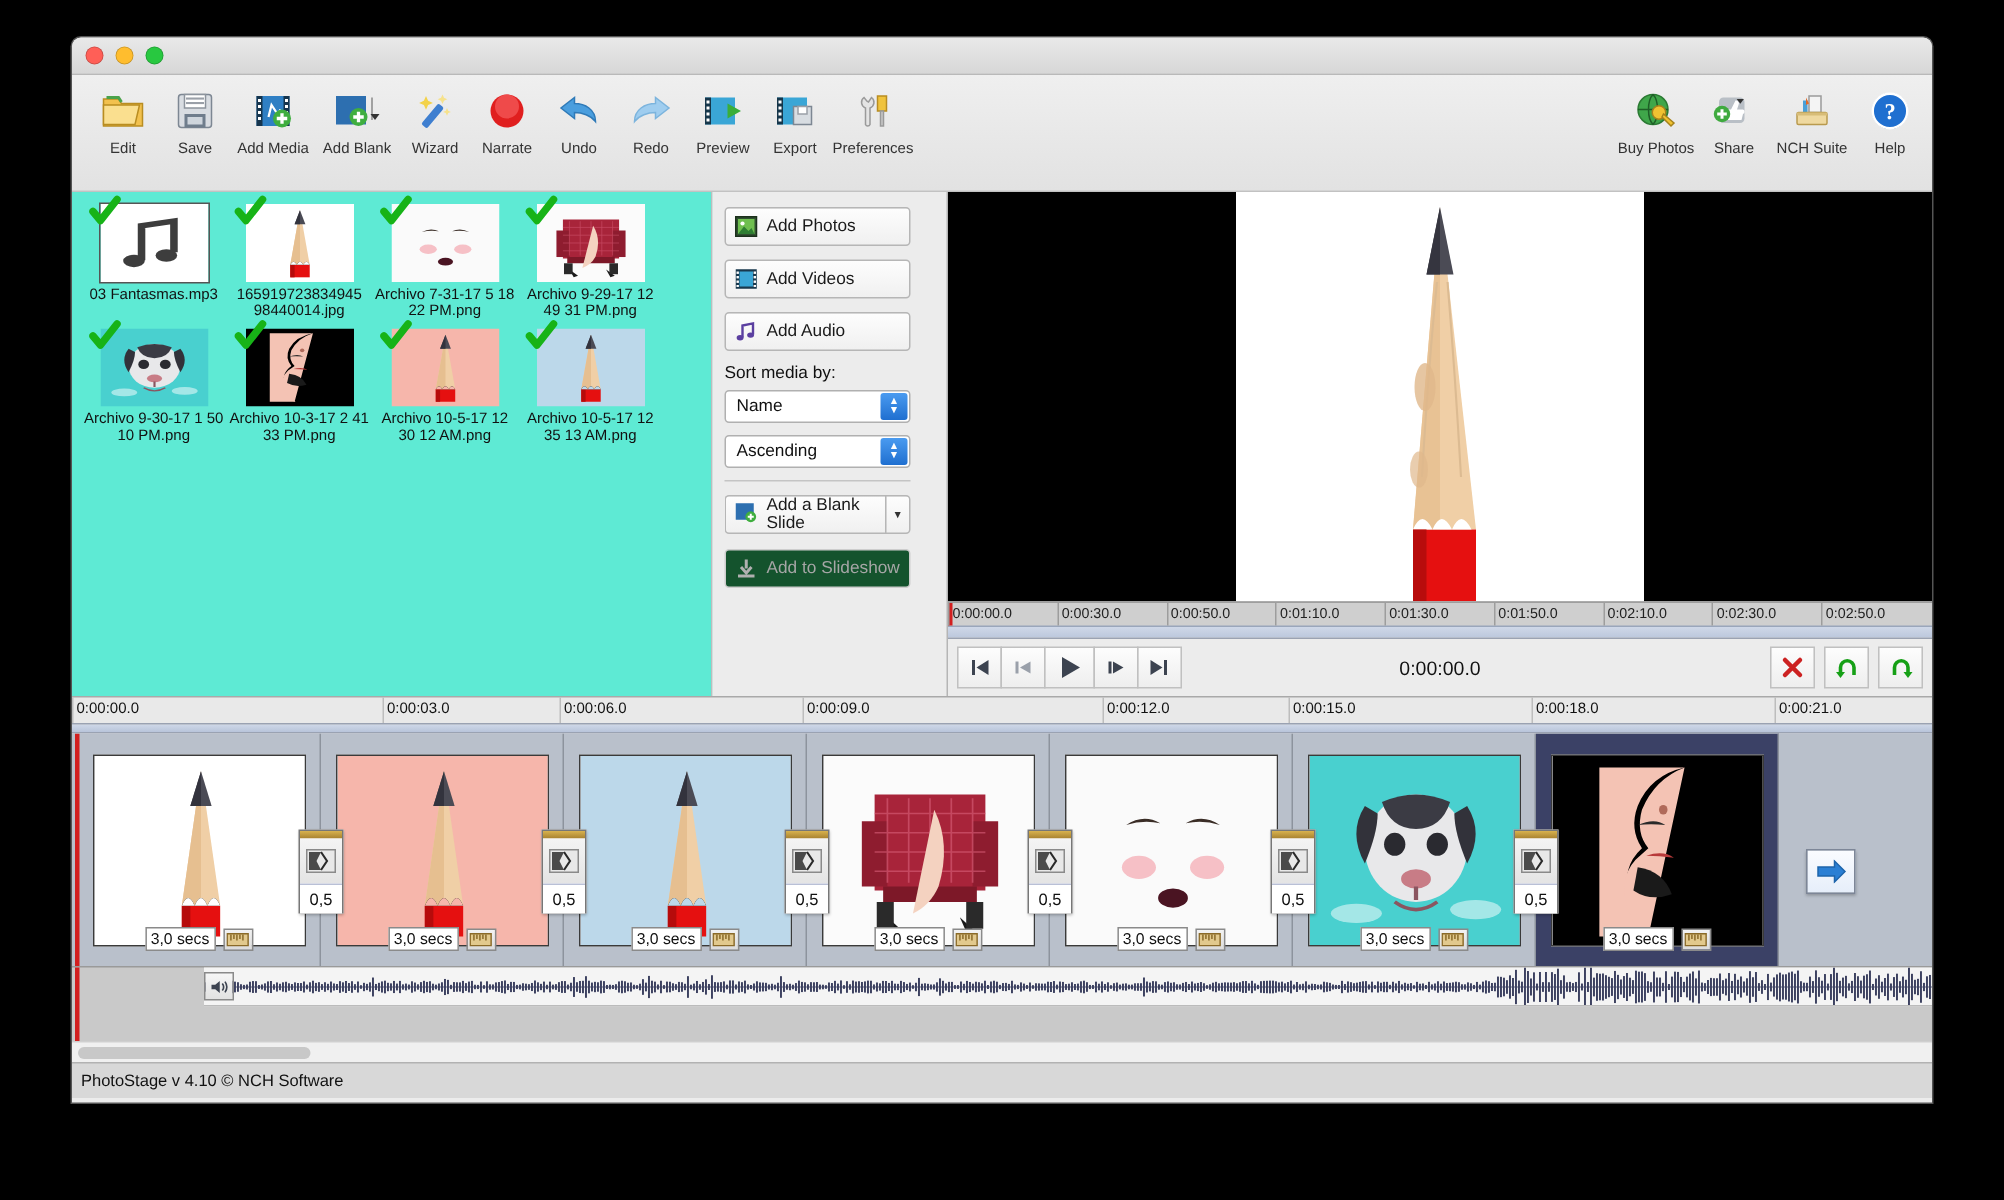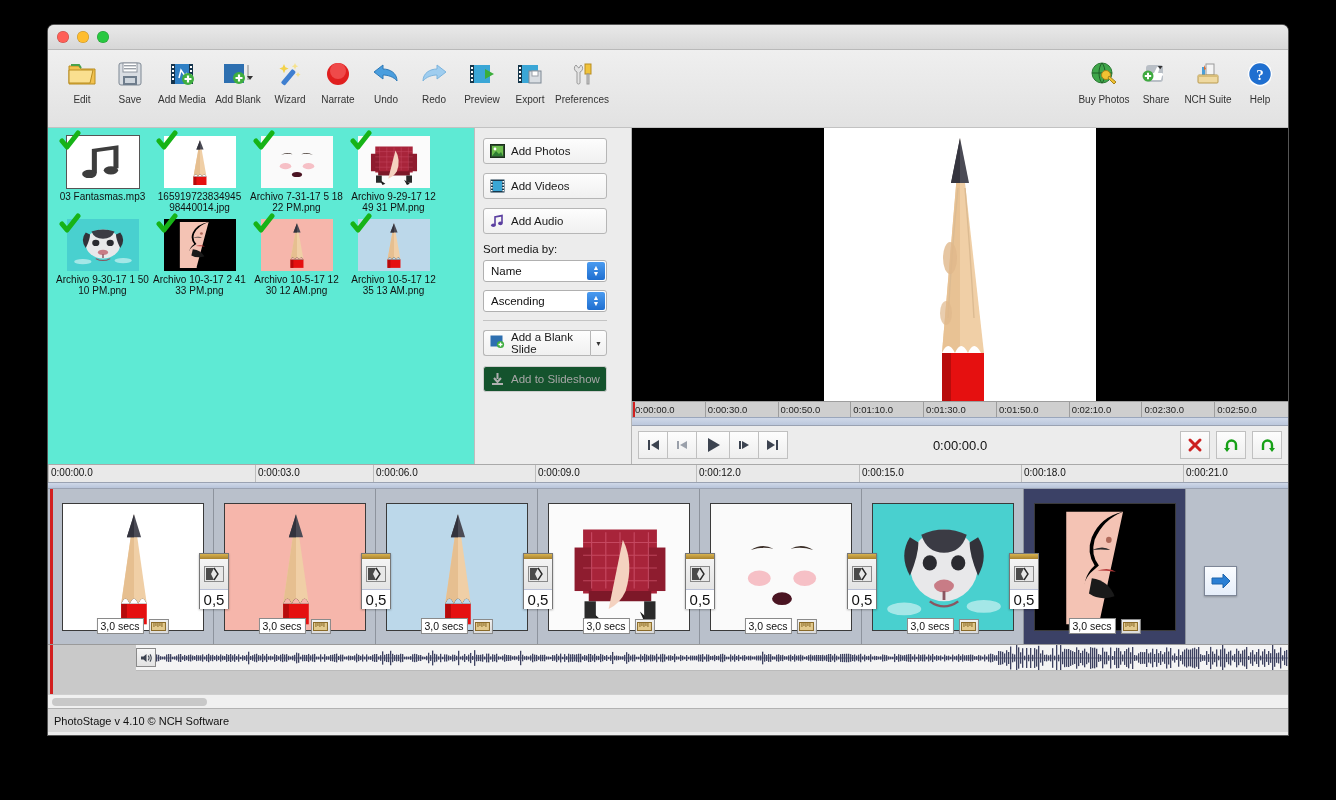--- a/index.html
+++ b/index.html
@@ -209,21 +209,21 @@
     border:1px solid #8a8a8a; display:flex; align-items:center; justify-content:center;
   }
   .trans{
     position:absolute; width:30px; height:56px; z-index:6; top:64px;
     background:#fff; border:1px solid #777; box-shadow:0 1px 2px rgba(0,0,0,.3);
   }
   .trans .bar{ height:5px; background:linear-gradient(#d8b24e,#a8822f); }
   .trans .ico{ height:30px; display:flex; align-items:center; justify-content:center;
      background:linear-gradient(#f4f4f4,#e4e4e4);}
   .trans .val{ height:20px; display:flex; align-items:center; justify-content:center;
-     font-size:15px; color:#111; background:#fff; border-top:1px solid #b9c0d6;}
+     font-size:11px; color:#111; background:#fff; border-top:1px solid #b9c0d6;}
   .addbtn{
     position:absolute; width:33px; height:30px; top:77px;
     background:linear-gradient(#fafcff,#e6eefa); border:1px solid #7d8697;
     display:flex; align-items:center; justify-content:center; z-index:6;
     box-shadow:0 1px 2px rgba(0,0,0,.25);
   }
 
   .audio-track{
     height:50px; background:#c9c9c9; position:relative; border-top:1px solid #9a9a9a;
   }
@@ -806,21 +806,21 @@
         </div>
       </div>
     </div>
   </div>
 
   <div class="tl-ruler" id="tl-ruler">
         <div class="tick" style="left: 0px;">0:00:00.0</div>
         <div class="tick" style="left: 163px; margin-left: 44px;">0:00:03.0</div>
         <div class="tick" style="left: 325px;">0:00:06.0</div>
         <div class="tick" style="left: 487px;">0:00:09.0</div>
-        <div class="tick" style="left: 648px;">0:00:12.0</div>
+        <div class="tick" style="left: 687px;">0:00:12.0</div>
         <div class="tick" style="left: 811px;">0:00:15.0</div>
         <div class="tick" style="left: 973px; text-align: center;">0:00:18.0</div>
         <div class="tick" style="left: 1135px;">0:00:21.0</div>
       </div>
   <div class="tl-scroll"></div>
 
   <div class="tl-track" id="tl-track">
     <div class="h-playhead" style="top:0;bottom:0;"></div>
   <div class="slide" style="left: 4px; width: 162px;">
           <div class="card"><svg width="142" height="128" viewBox="0 0 100 100" preserveAspectRatio="none">

